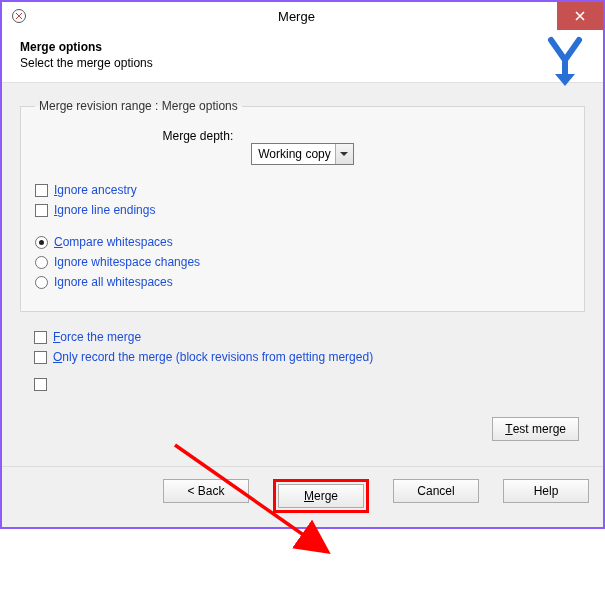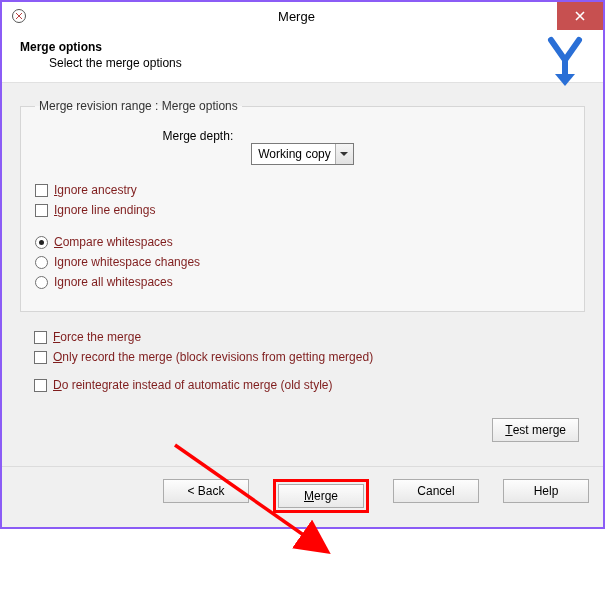--- a/index.html
+++ b/index.html
@@ -13,35 +13,35 @@
   .titlebar-title { flex: 1; display: flex; align-items: center; justify-content: center; font-size: 13px; color: #000; }
   .titlebar-controls { display: flex; }
   .tb-btn { width: 46px; display: flex; align-items: center; justify-content: center; }
   .tb-close { background: #c75050; }
   .tb-close svg { display: block; }
   .app-icon svg { display: block; }
 
   .header { padding: 10px 18px 12px 18px; display: flex; position: relative; border-bottom: 1px solid #e1e1e1; }
   .header-text { flex: 1; }
   .header-title { font-weight: bold; font-size: 12px; color: #000; margin-bottom: 2px; }
-  .header-sub { margin-left: 29px; color: #000; }
+  .header-sub { margin-left: 0; color: #000; }
   .header-icon { position: absolute; right: 14px; top: 6px; }
 
   .body { flex: 1; background: #f0f0f0; padding: 16px 18px 8px 18px; display: flex; flex-direction: column; }
 
   fieldset.group { border: 1px solid #d6d6d6; background: #f7f7f7; padding: 10px 14px 16px 14px; margin: 0; }
   fieldset.group legend { padding: 0 4px; color: #333; }
   .row { display: flex; align-items: center; margin: 6px 0; flex-direction: column; }
   .label-depth { width: 280px; color: #000; }
   .select-wrap { position: relative; flex: 1; }
   .select { width: 100%; height: 22px; border: 1px solid #7a7a7a; background: #fff; position: relative; display: flex; align-items: center; padding: 0 22px 0 6px; }
   .select-btn { position: absolute; right: 0; top: 0; width: 18px; height: 100%; border-left: 1px solid #adadad; background: linear-gradient(#f5f5f5,#e1e1e1); display: flex; align-items: center; justify-content: center; }
   .chev { width: 0; height: 0; border-left: 4px solid transparent; border-right: 4px solid transparent; border-top: 4px solid #333; }
 
-  .chk, .rad { display: flex; align-items: center; margin: 6px 0 6px 0; color: #7f1d1d; }
+  .chk, .rad { display: flex; align-items: center; margin: 6px 0 6px 0; color: #1d4ed8; }
   .chk-box { width: 13px; height: 13px; border: 1px solid #707070; background: #fff; margin-right: 6px; flex: none; }
   .rad-box { width: 13px; height: 13px; border: 1px solid #707070; border-radius: 50%; background: #fff; margin-right: 6px; flex: none; display: flex; align-items: center; justify-content: center; }
   .rad-dot { width: 5px; height: 5px; background: #222; border-radius: 50%; display: none; }
   .rad-box.checked .rad-dot { display: block; }
 
   .below-group { padding: 4px 14px 0 14px; }
 
   .test-row { display: flex; justify-content: flex-end; padding: 20px 6px 0 0; }
 
   .footer { background: #f0f0f0; border-top: 1px solid #dcdcdc; padding: 12px 14px 14px 14px; }
@@ -149,21 +149,20 @@
         <span class="mn">Force the merge</span>
       </label>
 
       <label class="chk" style="margin-top:6px">
         <span class="chk-box"></span>
         <span class="mn">Only record the merge (block revisions from getting merged)</span>
       </label>
 
       <label class="chk" style="margin-top:14px">
         <span class="chk-box"></span>
-        <span class="mn">Do reintegrate instead of automatic merge (old style)</span>
       </label>
     </div>
 
     <div class="test-row">
       <div class="btn">
         <span style="text-decoration:underline;display:inline-block;margin-right:0">T</span>
           <span>est merge</span>
       </div>
     </div>
 

